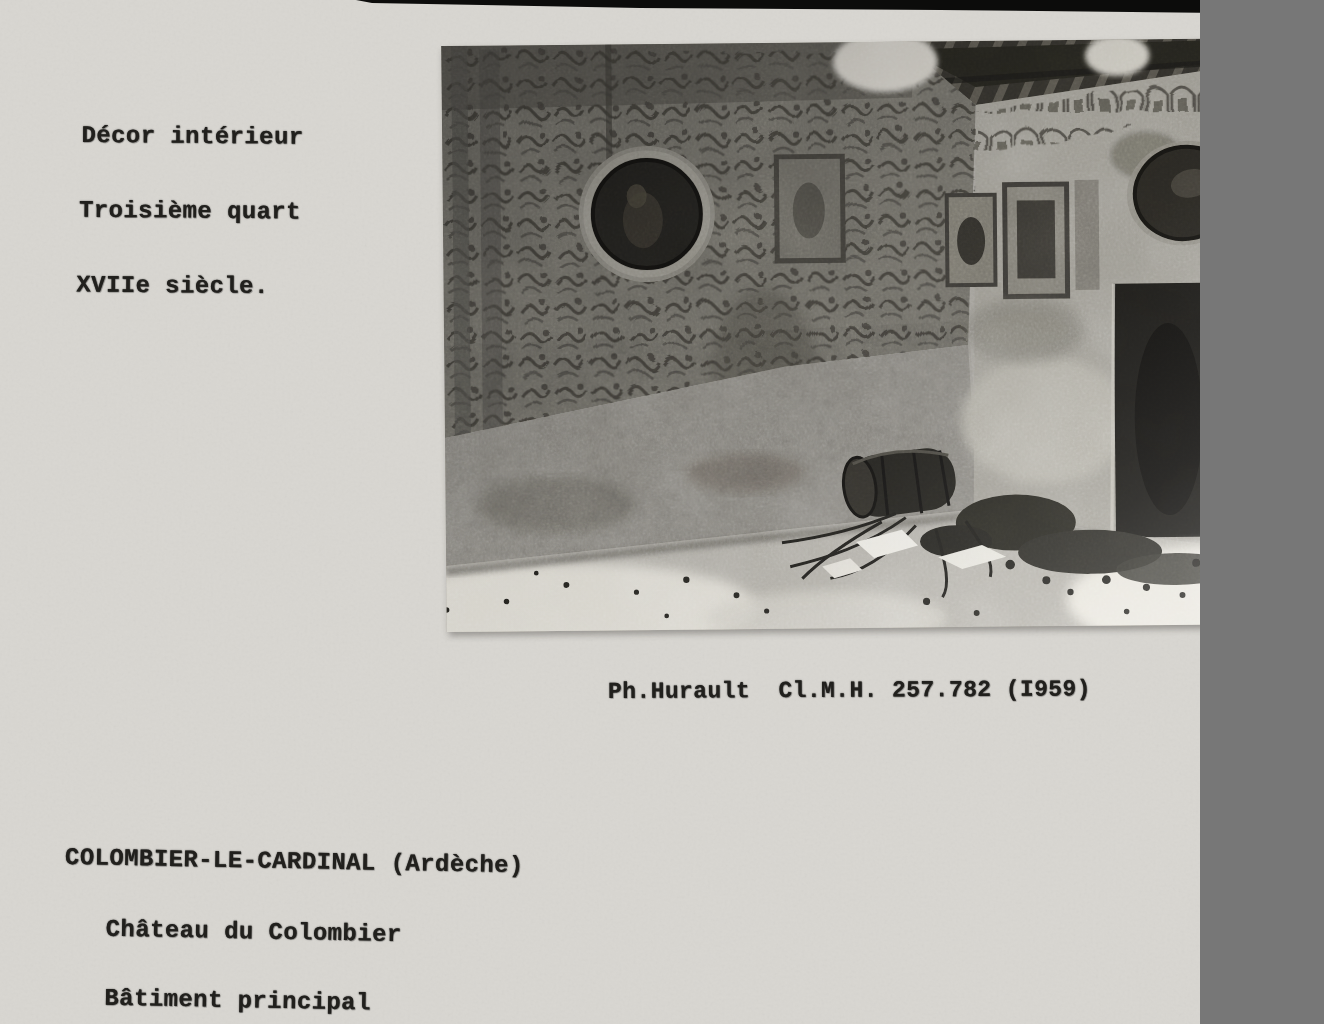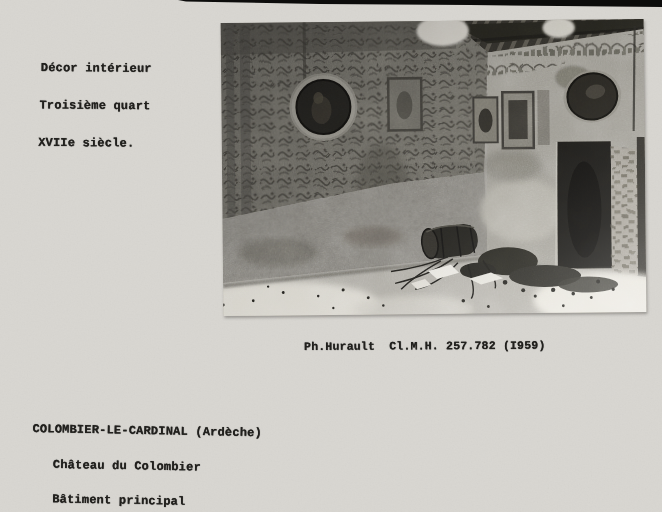--- a/index.html
+++ b/index.html
@@ -6,21 +6,21 @@
     --page-background:#d8d6d1;
     --ink:#21201d;
   }
   html,body{margin:0;padding:0;}
   body{
     width:662px;height:512px;
     font-family:"Liberation Mono","DejaVu Sans Mono",monospace;
     background:#777;
   }
   .page{
-    position:relative;width:662px;height:512px;overflow:hidden;
+    position:relative;width:600px;height:512px;overflow:hidden;
     background:var(--page-background);
   }
   .paper-grain{
     position:absolute;inset:0;pointer-events:none;opacity:.06;
   }
   .scan-strip{
     position:absolute;top:0;left:0;width:662px;height:10px;pointer-events:none;
   }
   .typed{
     color:var(--ink);

